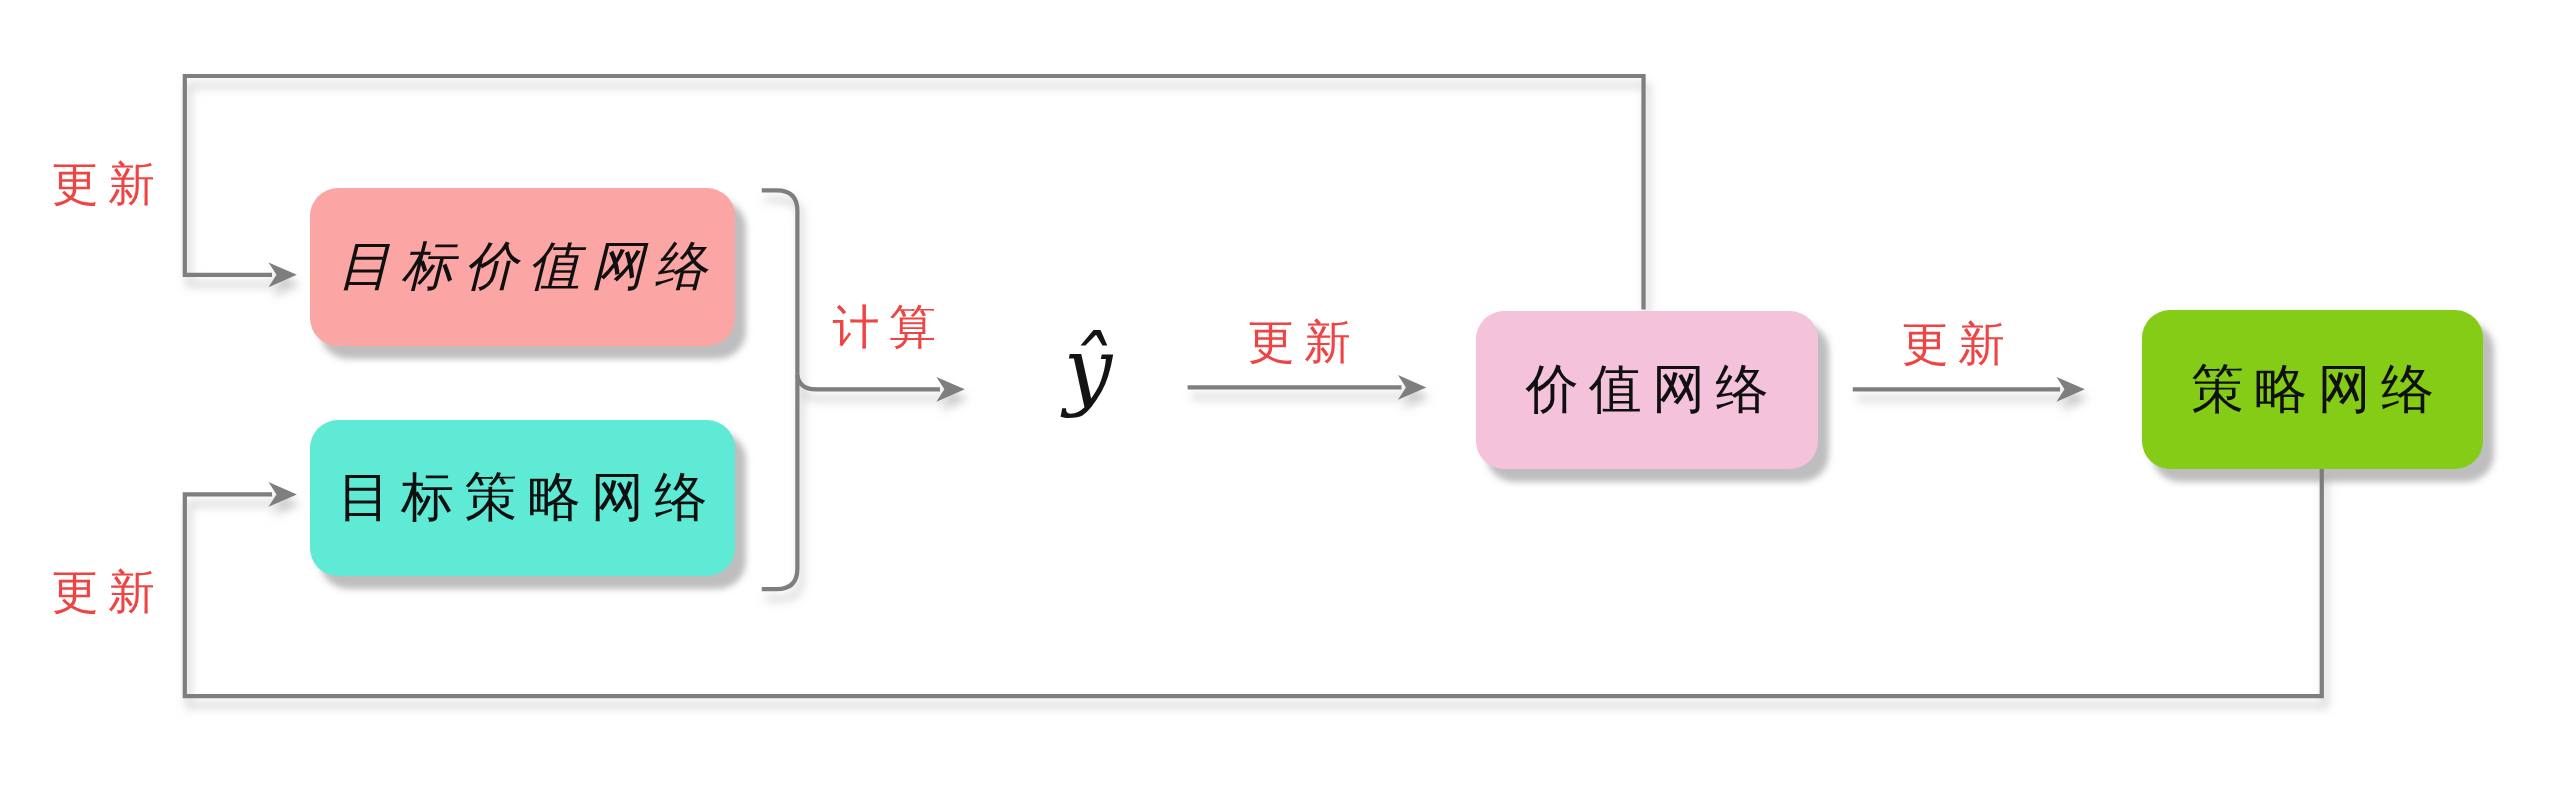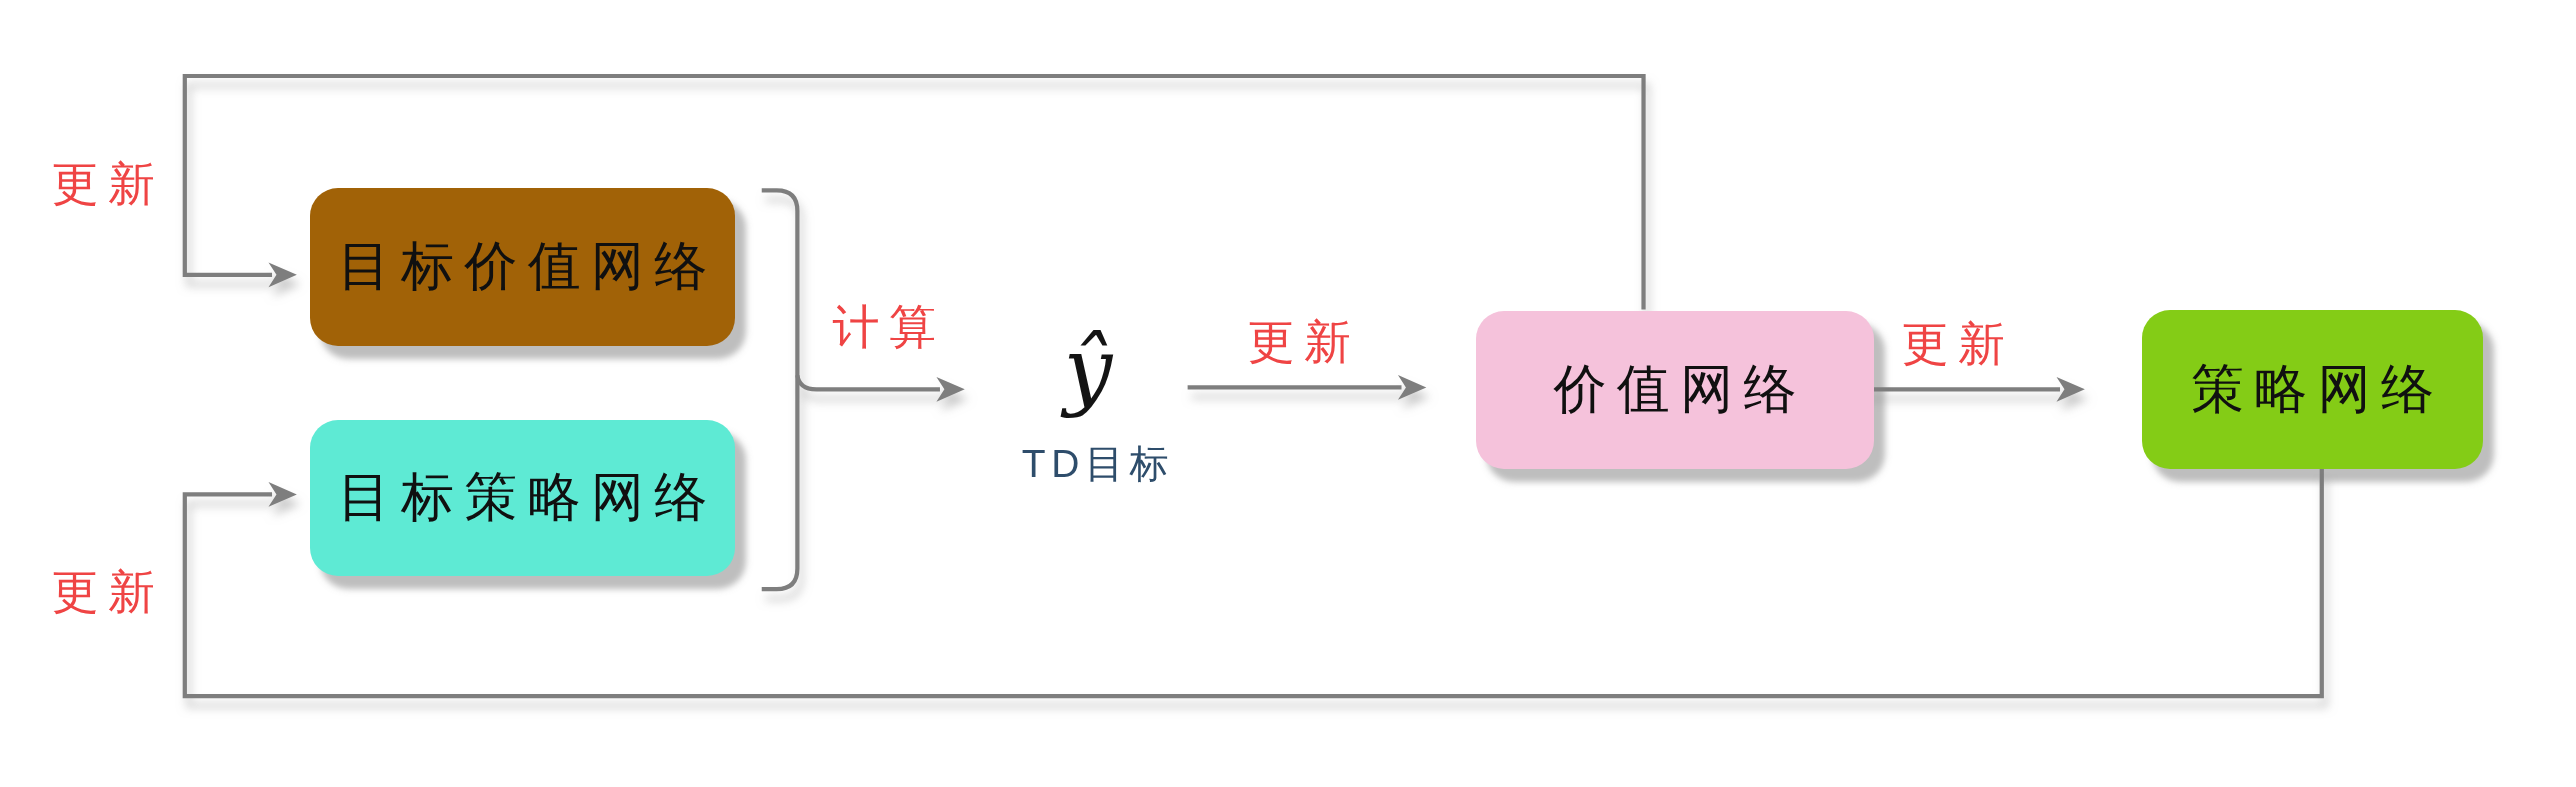--- a/index.html
+++ b/index.html
@@ -26,21 +26,21 @@
   .edge-label{
     position:absolute;
     color:#ef4444;
     font-size:47px;
     letter-spacing:9.4px;
     text-align:center;
     white-space:nowrap;
   }
   #node-target-value{left:310px;top:188px;width:425px;height:158px;}
   #node-target-policy{left:310px;top:420px;width:425px;height:156px;}
-  #node-value{left:1476px;top:311px;width:398px;height:158px;font-family:Liberation Serif, serif;}
+  #node-value{left:1476px;top:311px;width:342px;height:158px;font-family:Liberation Serif, serif;}
   #node-policy{left:2142px;top:310px;width:341px;height:159px;}
 
   #label-update-top-left{left:47px;top:153px;width:122px;}
   #label-update-bottom-left{left:47px;top:561px;width:122px;}
   #label-compute{left:793px;top:296px;width:192px;}
   #label-update-value{left:1208px;top:311px;width:192px;}
   #label-update-policy{left:1862px;top:313px;width:192px;}
 
   #yhat{
     position:absolute;left:1027px;top:326px;width:122px;
@@ -90,21 +90,20 @@
     </g>
   </svg>
 
   <div class="edge-label" id="label-update-top-left">更新</div>
   <div class="edge-label" id="label-update-bottom-left">更新</div>
   <div class="edge-label" id="label-compute">计算</div>
   <div class="edge-label" id="label-update-value">更新</div>
   <div class="edge-label" id="label-update-policy">更新</div>
 
   <div id="yhat">ŷ</div>
-  <div id="td-caption">TD目标</div>
 
-  <div class="node" id="node-target-value" style="background-color: #a16207;">目标价值网络</div>
+  <div class="node" id="node-target-value" style="background-color: #fca5a5; font-style: italic;">目标价值网络</div>
   <div class="node" id="node-target-policy" style="background-color: #5eead4;">目标策略网络</div>
   <div class="node" id="node-value" style="background-color: rgb(245, 194, 219);">价值网络</div>
   <div class="node" id="node-policy" style="background-color: #84cc16;">策略网络</div>
 
 </div>
 
 
 </body></html>

